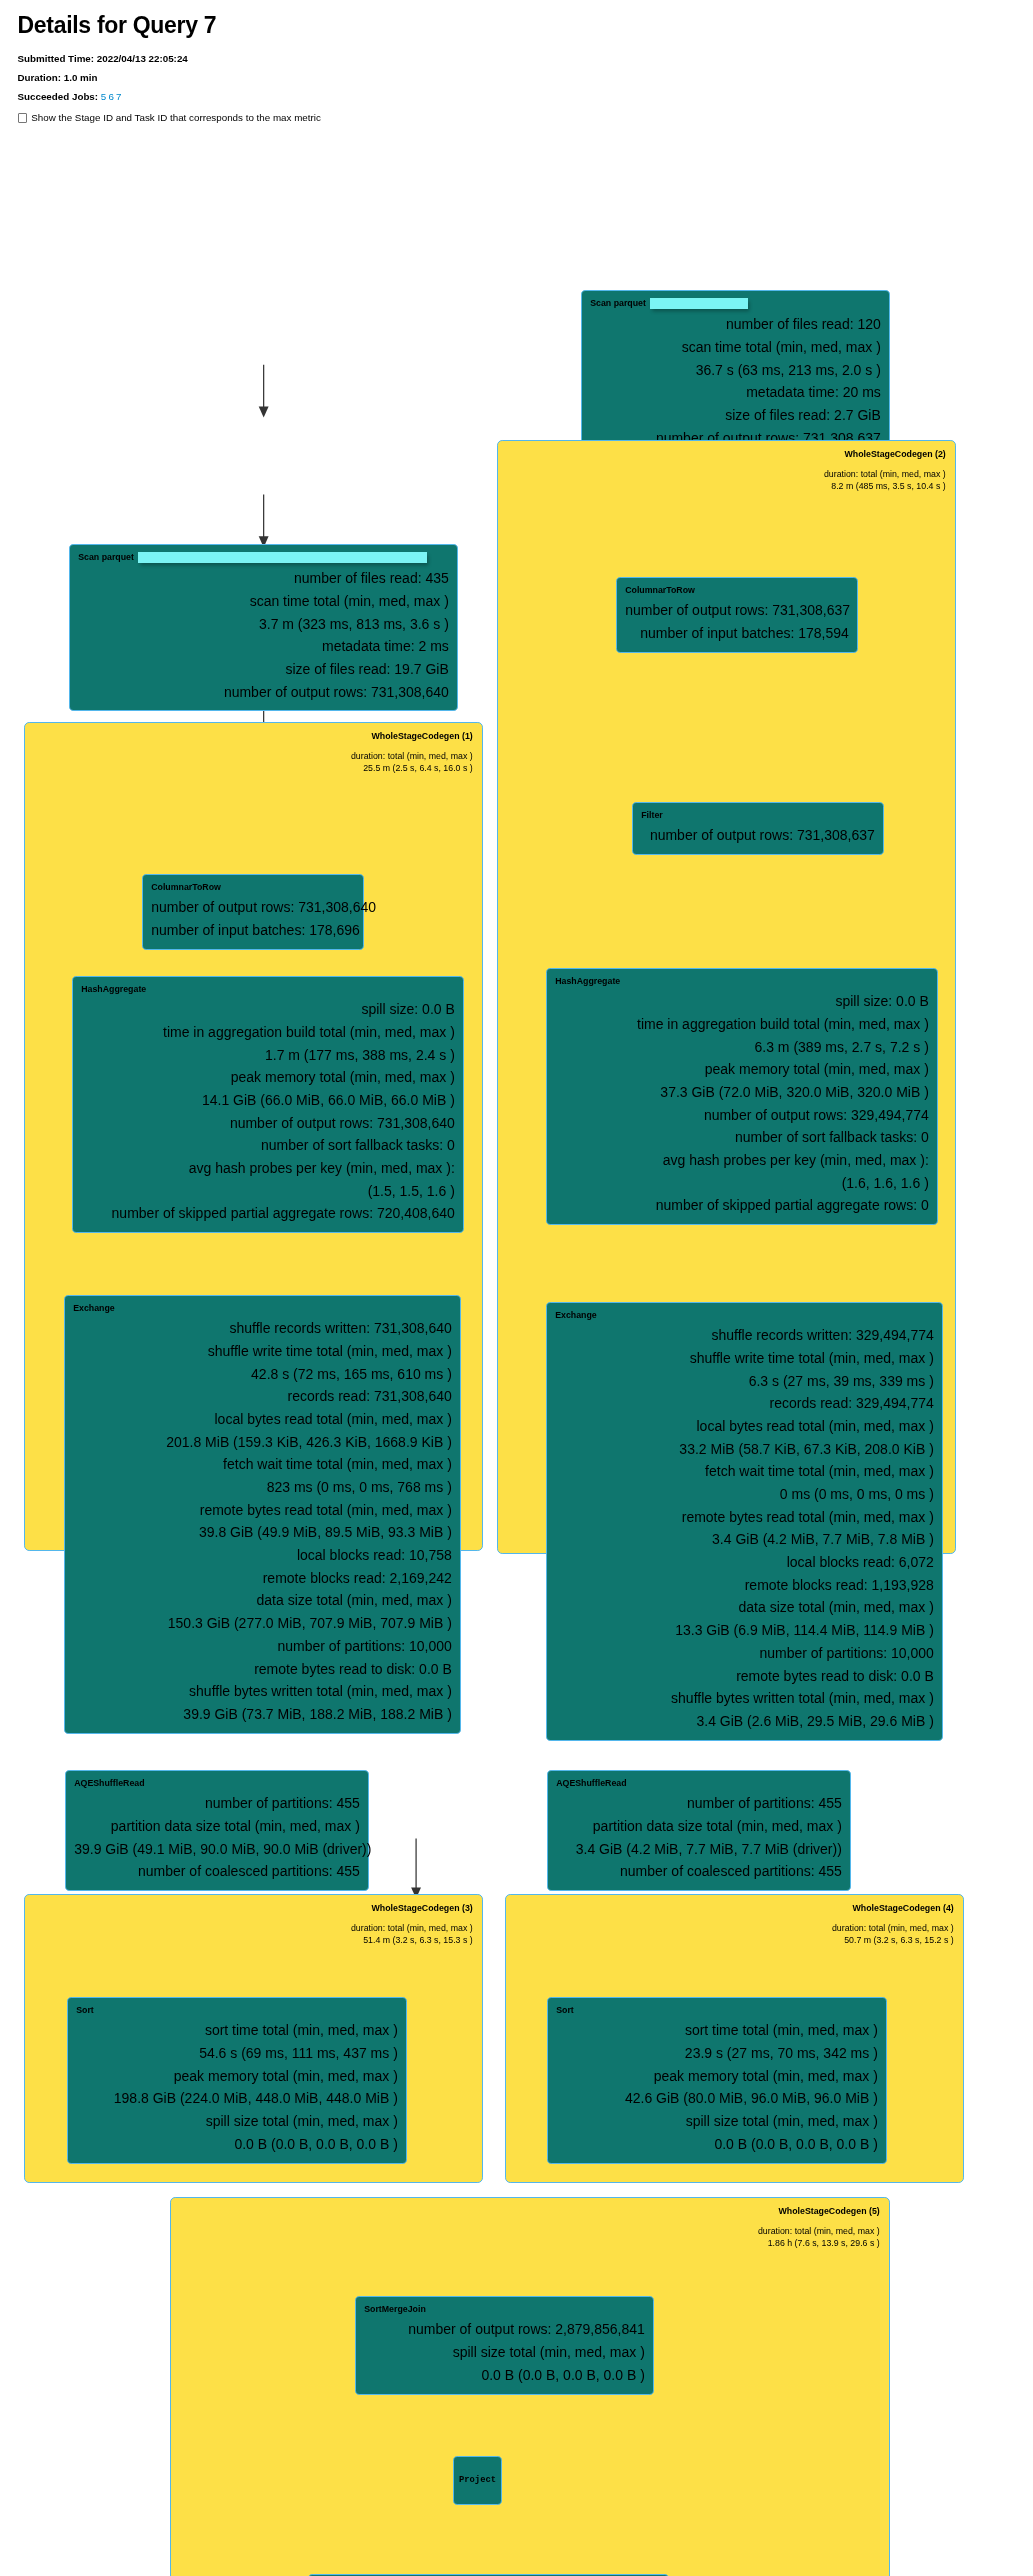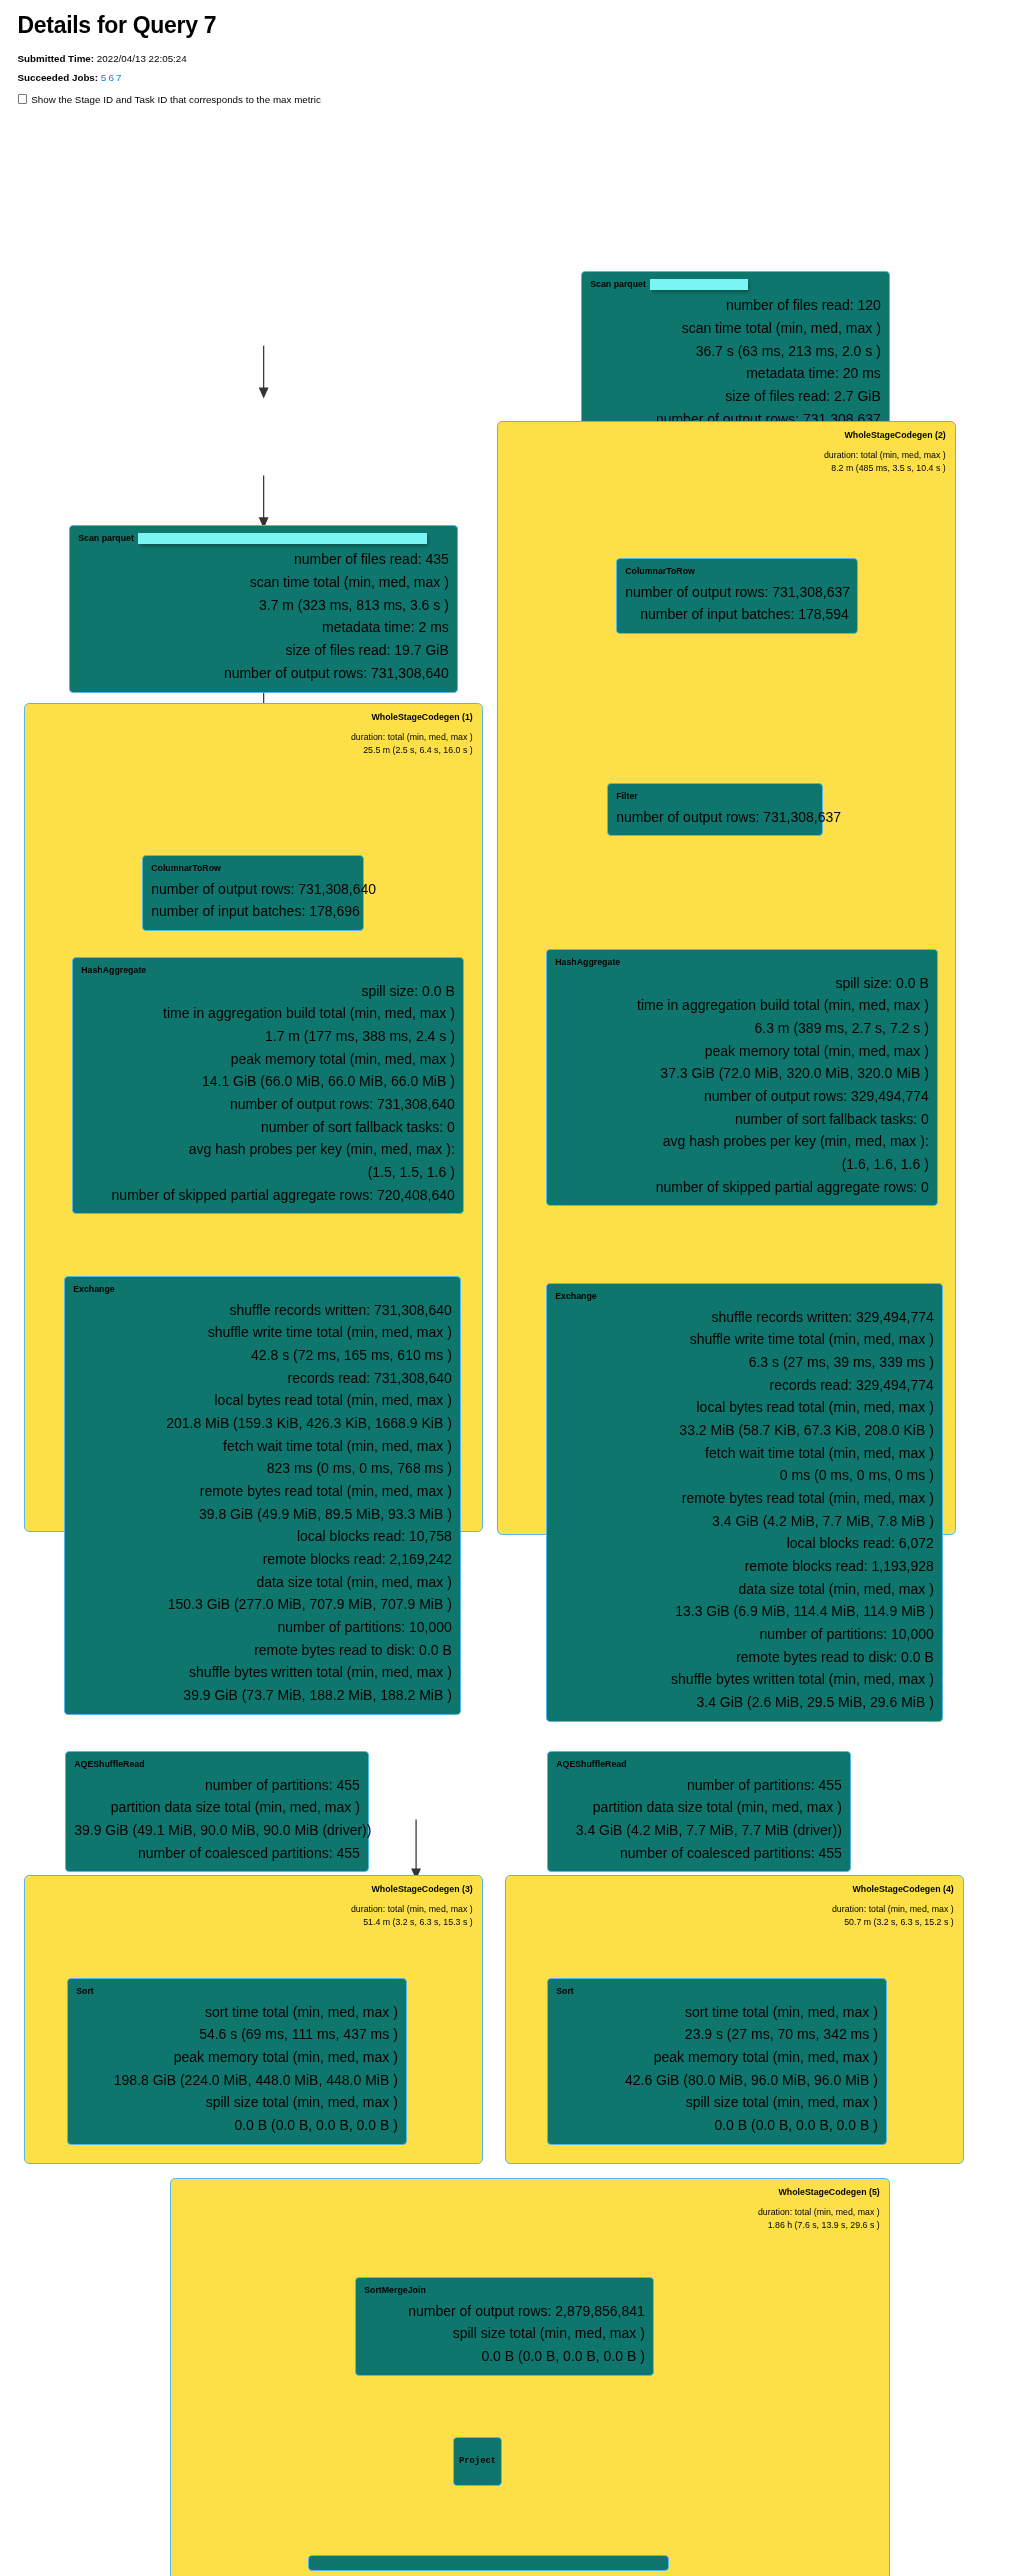--- a/index.html
+++ b/index.html
@@ -22,21 +22,21 @@
     letter-spacing: -0.3px;
     margin: 0 0 13.4px 0;
     line-height: 1.1;
   }
   .meta-line {
     font-size: 9.8px;
     margin: 0 0 5.7px 0;
     line-height: 1.35;
   }
   .meta-line .k { font-weight: bold; }
-  .meta-line .v { font-weight: normal; }
+  .meta-line .v { font-weight: bold; }
   .joblink {
     color: #0088cc;
     text-decoration: none;
     margin-right: 2.1px;
   }
   .checkbox-row {
     display: flex;
     align-items: center;
     gap: 4.1px;
     margin-top: 9.3px;
@@ -131,20 +131,24 @@
 <body>
 
 <div class="page-header">
   <h1 class="page-title">Details for Query 7</h1>
 
   <p class="meta-line">
     <span class="k">Submitted Time:</span>
     <span class="v">2022/04/13 22:05:24</span>
   </p>
 
+  <p class="meta-line">
+    <span class="k">Duration:</span>
+    <span class="v">1.0 min</span>
+  </p>
 
   <p class="meta-line">
     <span class="k">Succeeded Jobs:</span>
     <span id="jobs-links"><a class="joblink" href="#" style="color: rgb(0, 136, 204);">5</a><a class="joblink" href="#" style="color: rgb(0, 136, 204);">6</a><a class="joblink" href="#" style="color: rgb(0, 136, 204);">7</a></span>
   </p>
 
   <label class="checkbox-row">
     <span class="cbox"></span>
     <span>Show the Stage ID and Task ID that corresponds to the max metric</span>
   </label>
@@ -221,21 +225,21 @@
   </div>
 
   <div class="node" style="left:616px; top:445px; width:242px;">
     <div class="title">ColumnarToRow</div>
     <div class="metrics">
         <div>number of output rows: 731,308,637</div>
         <div>number of input batches: 178,594</div>
       </div>
   </div>
 
-  <div class="node" style="left:607px; top:670px; width:216px;">
+  <div class="node" style="left:632px; top:670px; width:252px;">
     <div class="title">Filter</div>
     <div class="metrics">
         <div>number of output rows: 731,308,637</div>
       </div>
   </div>
 
   <div class="node" style="left:546px; top:836px; width:392px;">
     <div class="title">HashAggregate</div>
     <div class="metrics">
         <div>spill size: 0.0 B</div>

